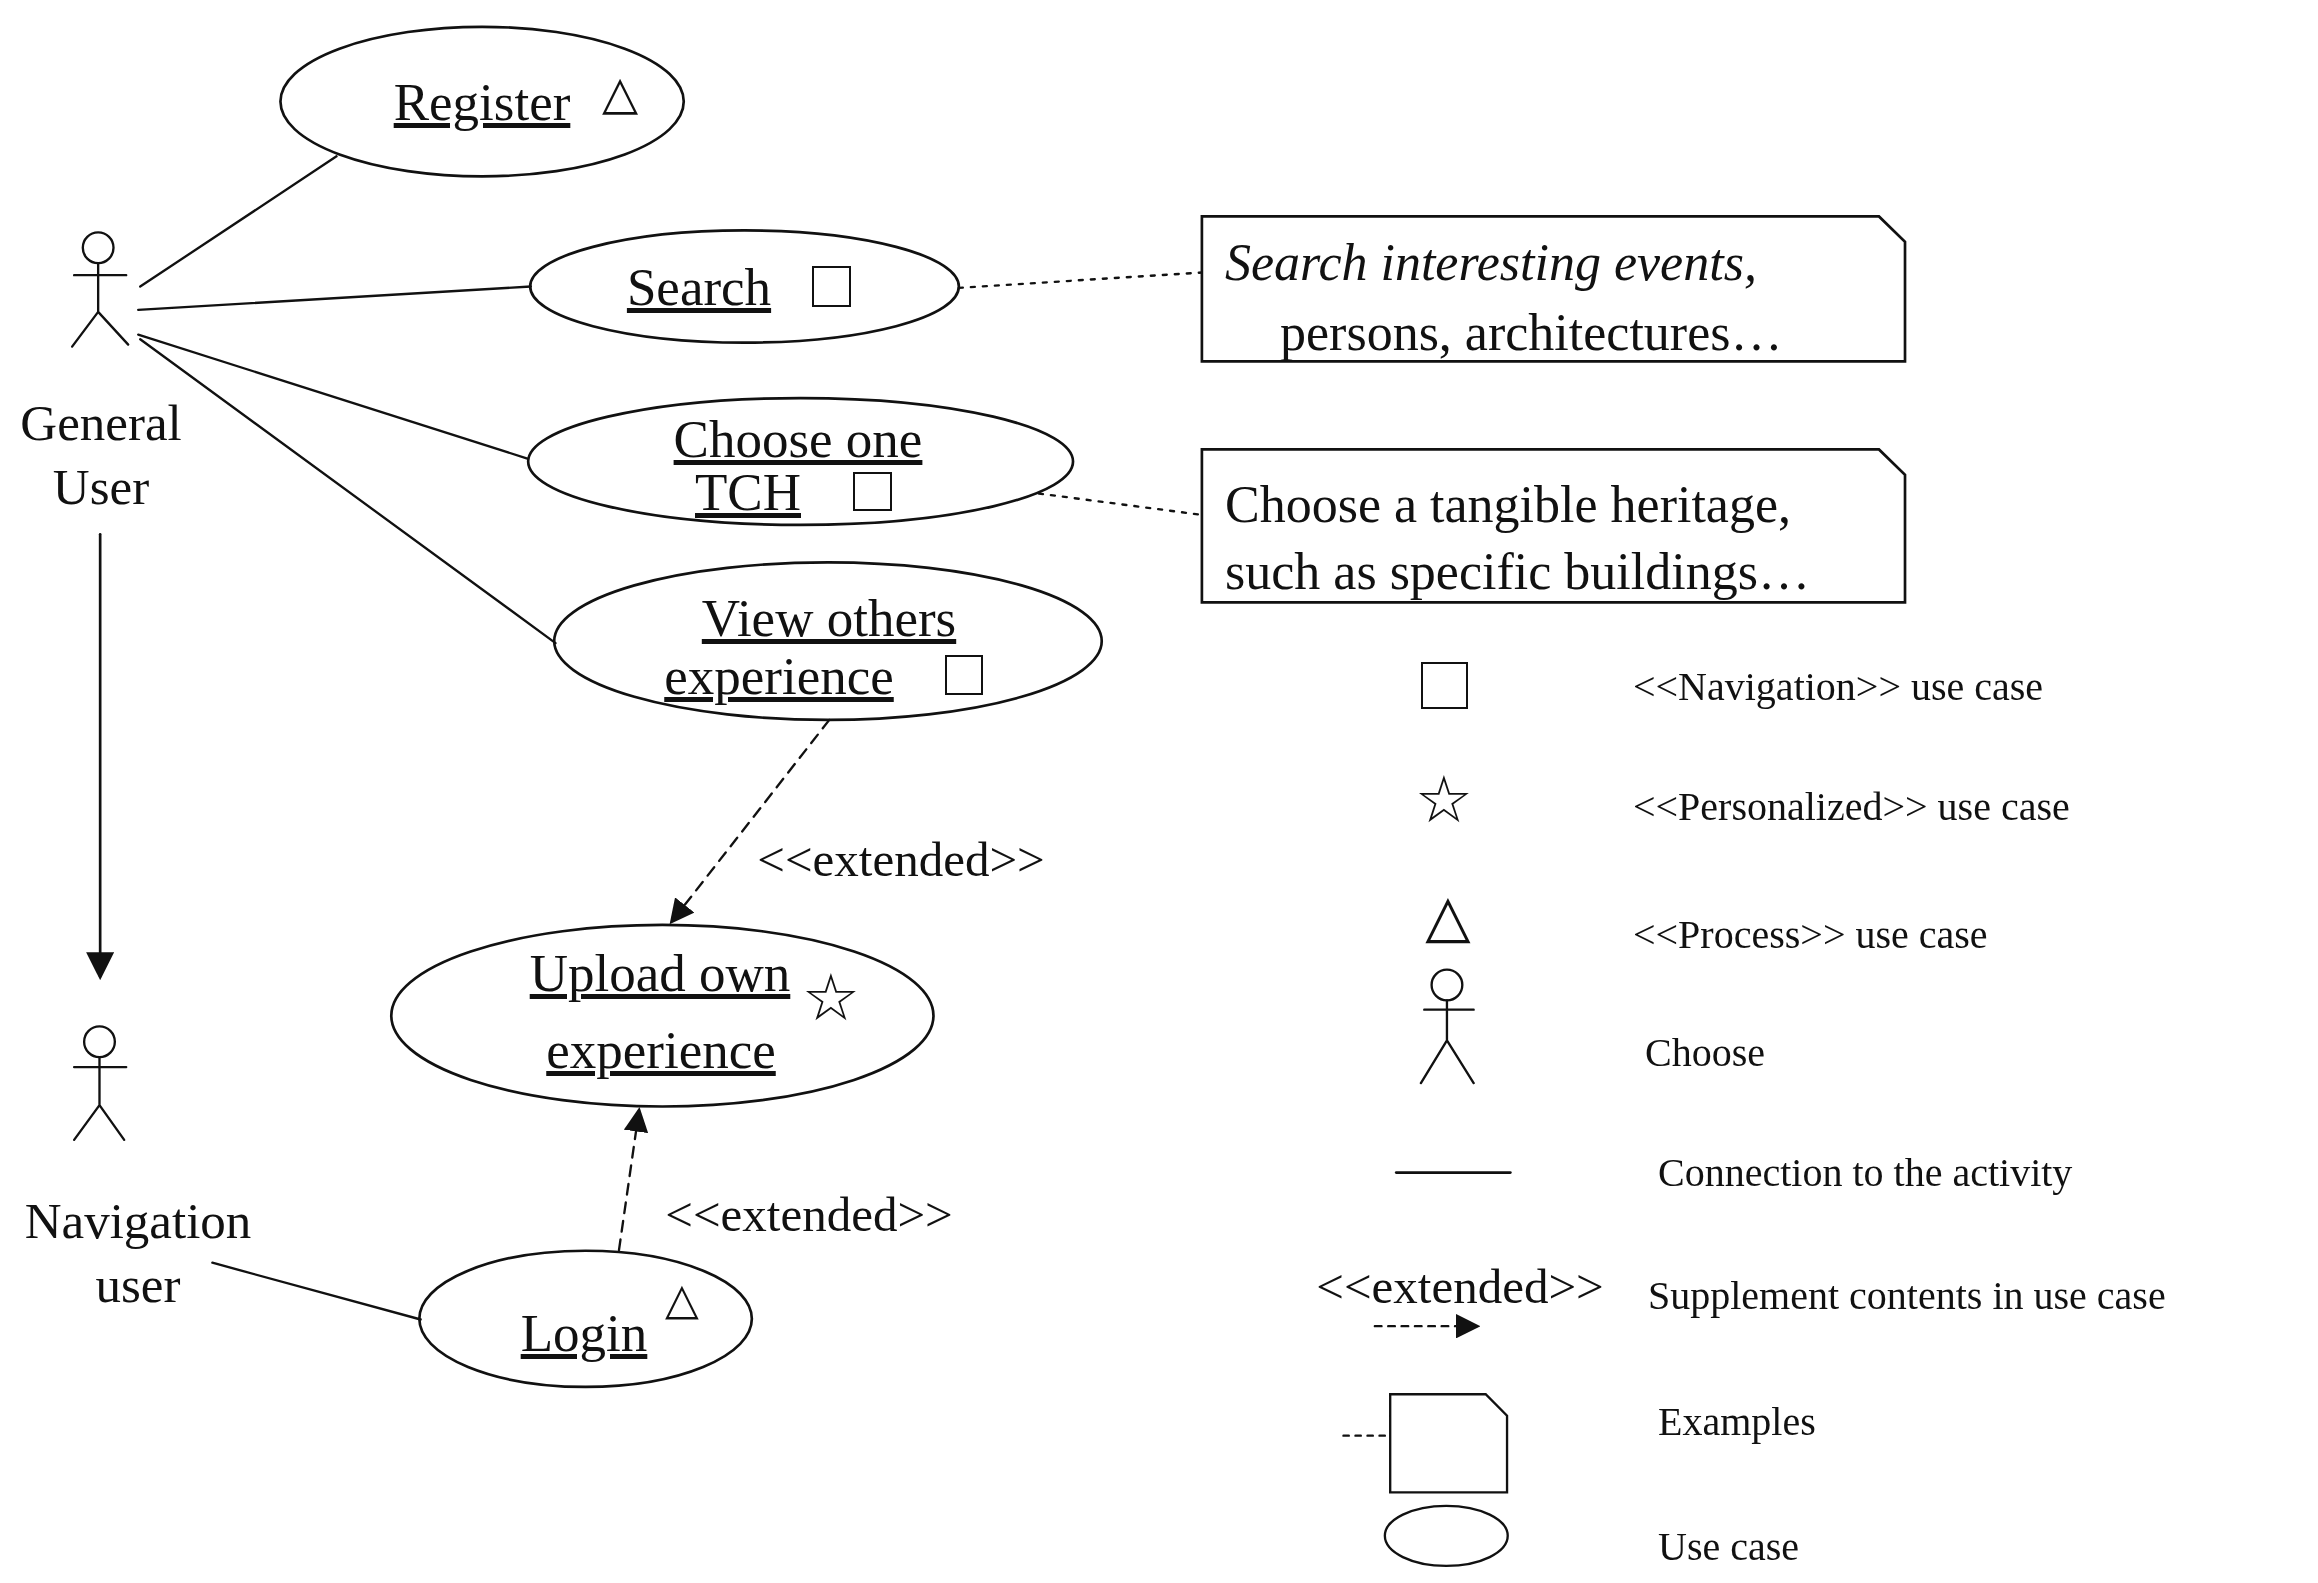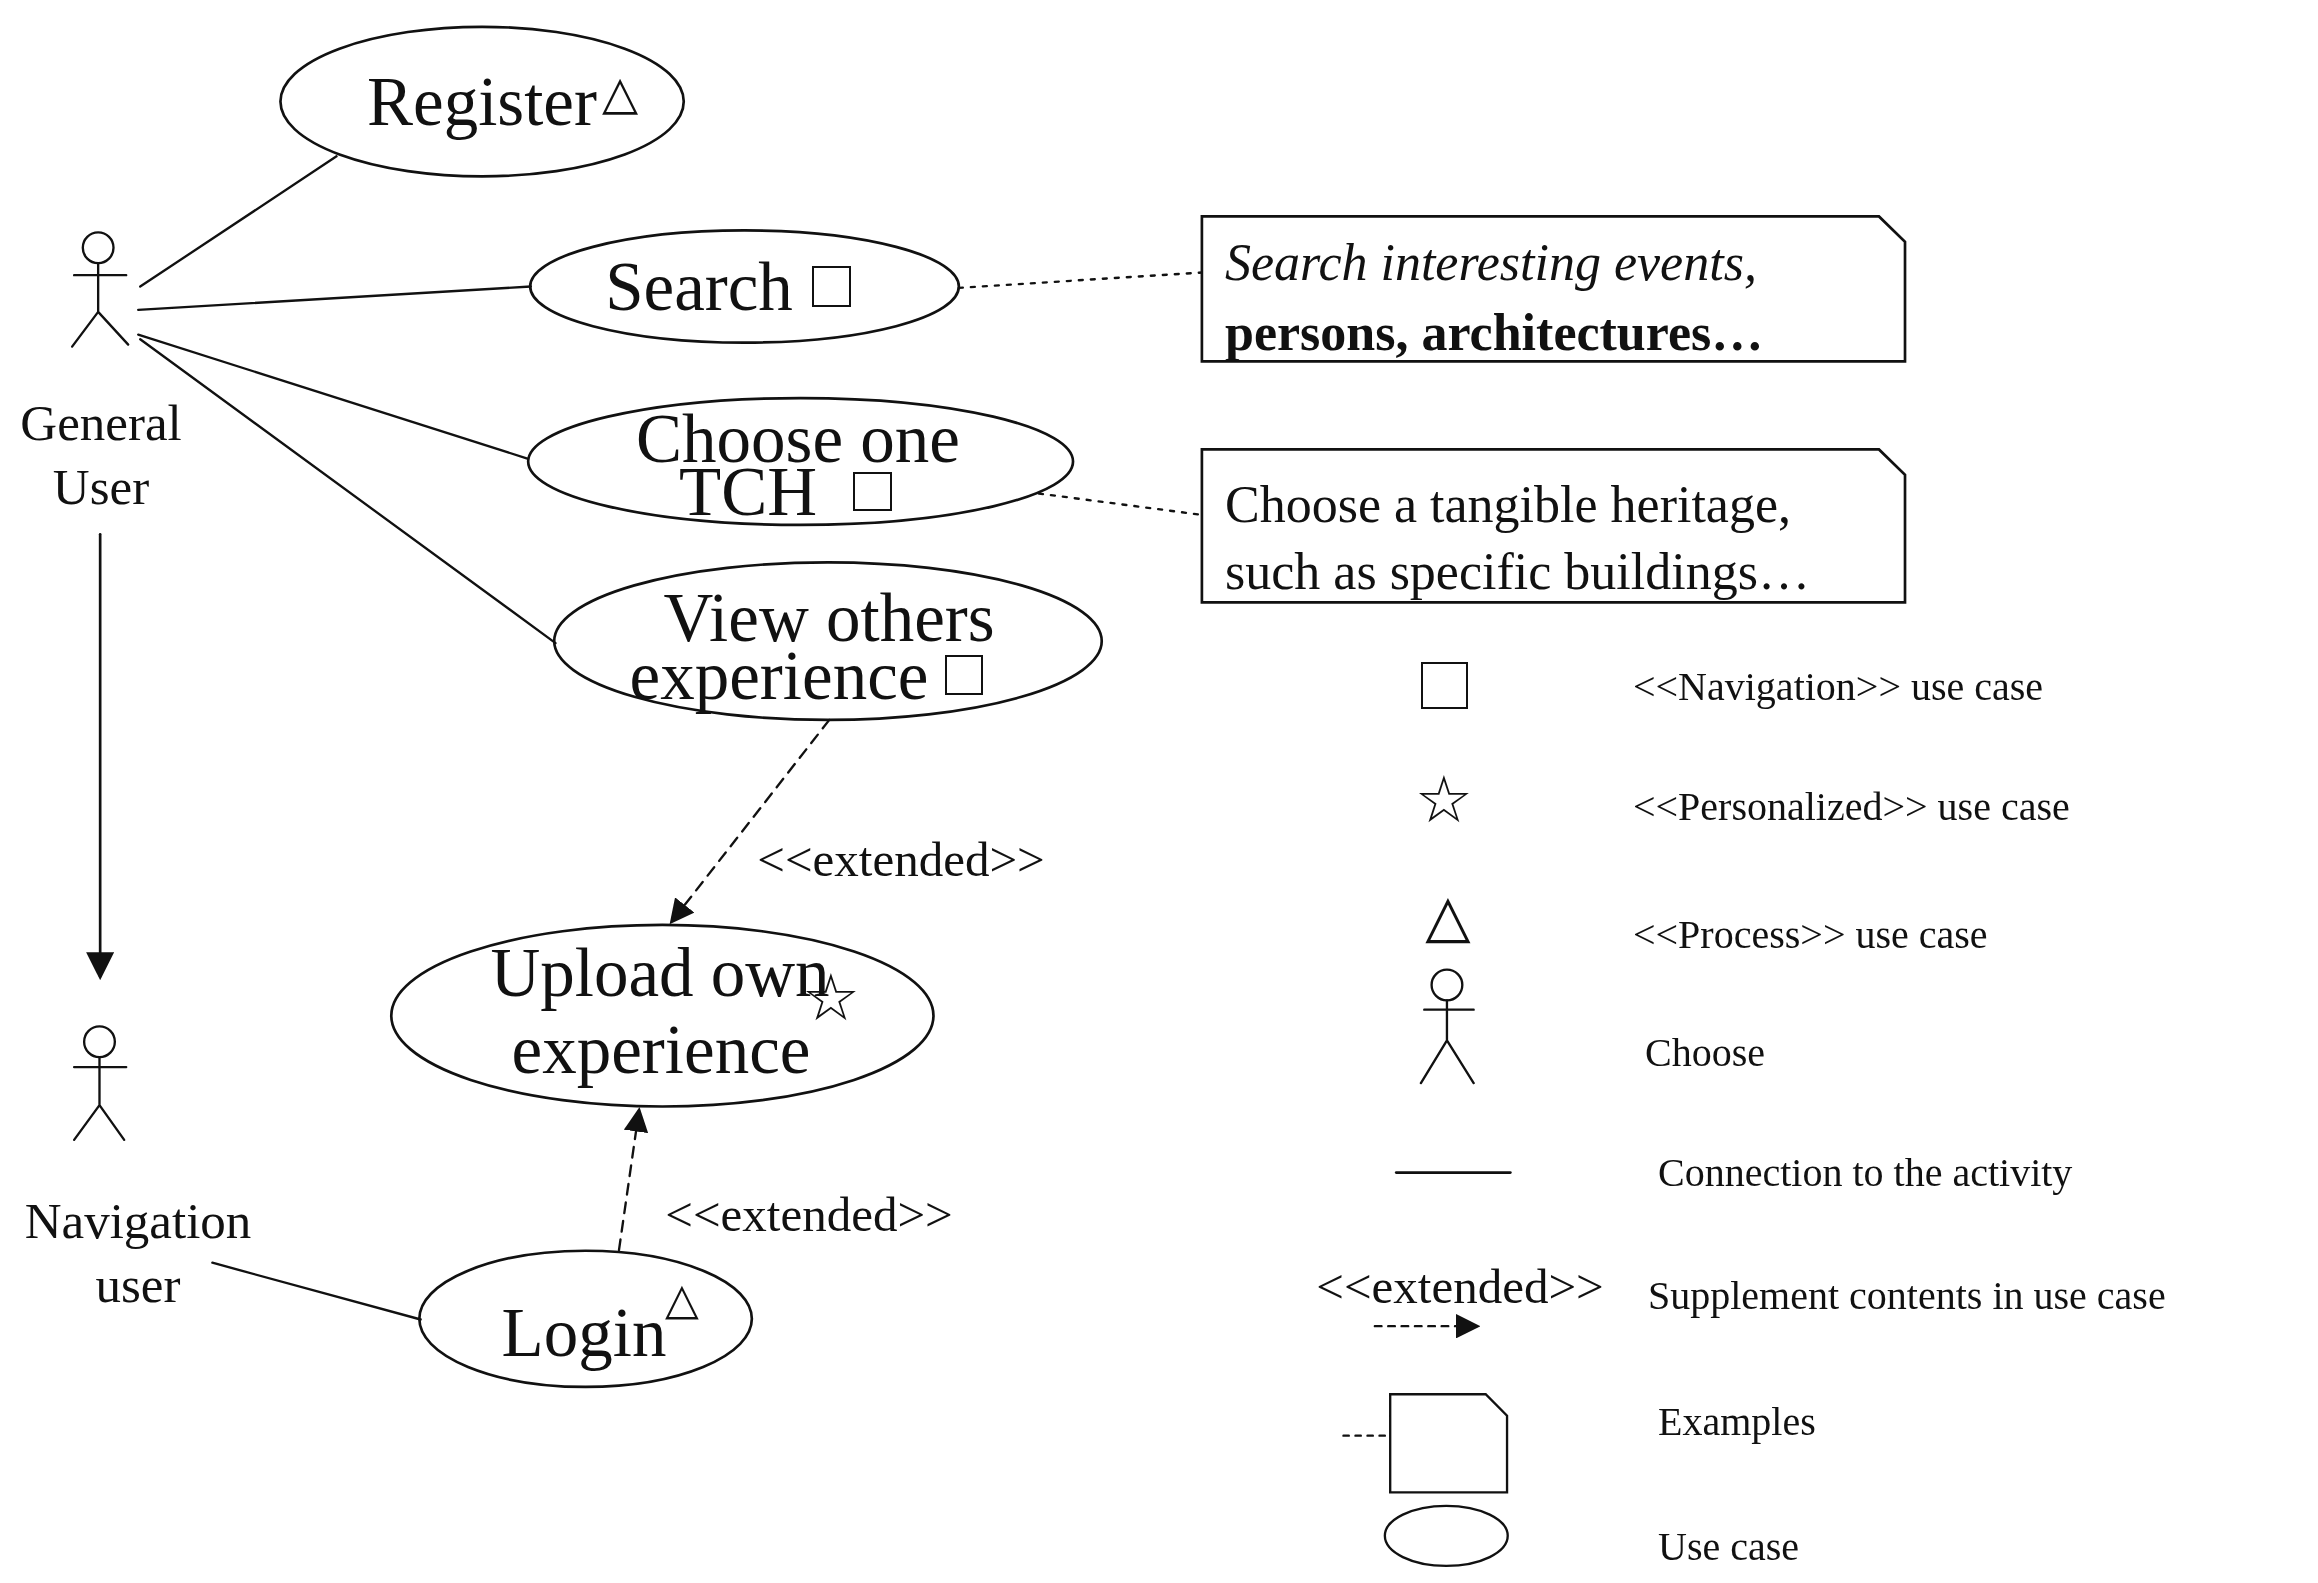--- a/index.html
+++ b/index.html
@@ -13,21 +13,21 @@
   }
   .layer{position:absolute;left:0;top:0;}
   .t{
     position:absolute;
     white-space:nowrap;
     color:#111;
     font-family:"Liberation Serif","DejaVu Serif",serif;
   }
   .c{transform:translate(-50%,-50%);text-align:center;}
   .l{transform:translate(0,-50%);text-align:left;}
-  .f80{font-size:69px;}
+  .f80{font-size:53px;text-decoration:underline;}
   .f78{font-size:52px;}
   .f76{font-size:51px;}
   .f74{font-size:49px;margin-top:24px;}
   .f72{font-size:40px;}
   .sym{font-family:"DejaVu Sans","Liberation Sans",sans-serif;line-height:1;}
   .sq{
     position:absolute;
     border:2.7px solid #111;
     background:transparent;
     box-sizing:border-box;
@@ -115,21 +115,21 @@
 
   <span class="t c f76" style="left:101px;top:423px;">General</span>
   <span class="t c f76" style="left:101px;top:487px;">User</span>
   <span class="t c f76" style="left:138px;top:1221px;">Navigation</span>
   <span class="t c f76" style="left:138px;top:1285px;">user</span>
 
   <span class="t c f74" style="left:901px;top:835px;">&lt;&lt;extended&gt;&gt;</span>
   <span class="t c f74" style="left:809px;top:1190px;">&lt;&lt;extended&gt;&gt;</span>
 
   <span class="t l f78" style="left:1225px;top:262px;font-style:italic;">Search interesting events,</span>
-  <span class="t l f78" style="left:1225px;top:332px;font-weight:bold;">persons, architectures…</span>
+  <span class="t l f78" style="left:1280px;top:332px;">persons, architectures…</span>
   <span class="t l f78" style="left:1225px;top:504px;">Choose a tangible heritage,</span>
   <span class="t l f78" style="left:1225px;top:571px;">such as specific buildings…</span>
 
   <div class="sq" style="left:1421px;top:662px;width:47px;height:47px;"></div>
   <span class="t l f72" style="left:1633px;top:686px;">&lt;&lt;Navigation&gt;&gt; use case</span>
 
   <span class="t c sym" style="left:1444px;top:799px;font-size:65px;">☆</span>
   <span class="t l f72" style="left:1633px;top:806px;">&lt;&lt;Personalized&gt;&gt; use case</span>
 
   <span class="t c sym" style="left:1448px;top:915px;font-size:59px;">△</span>

